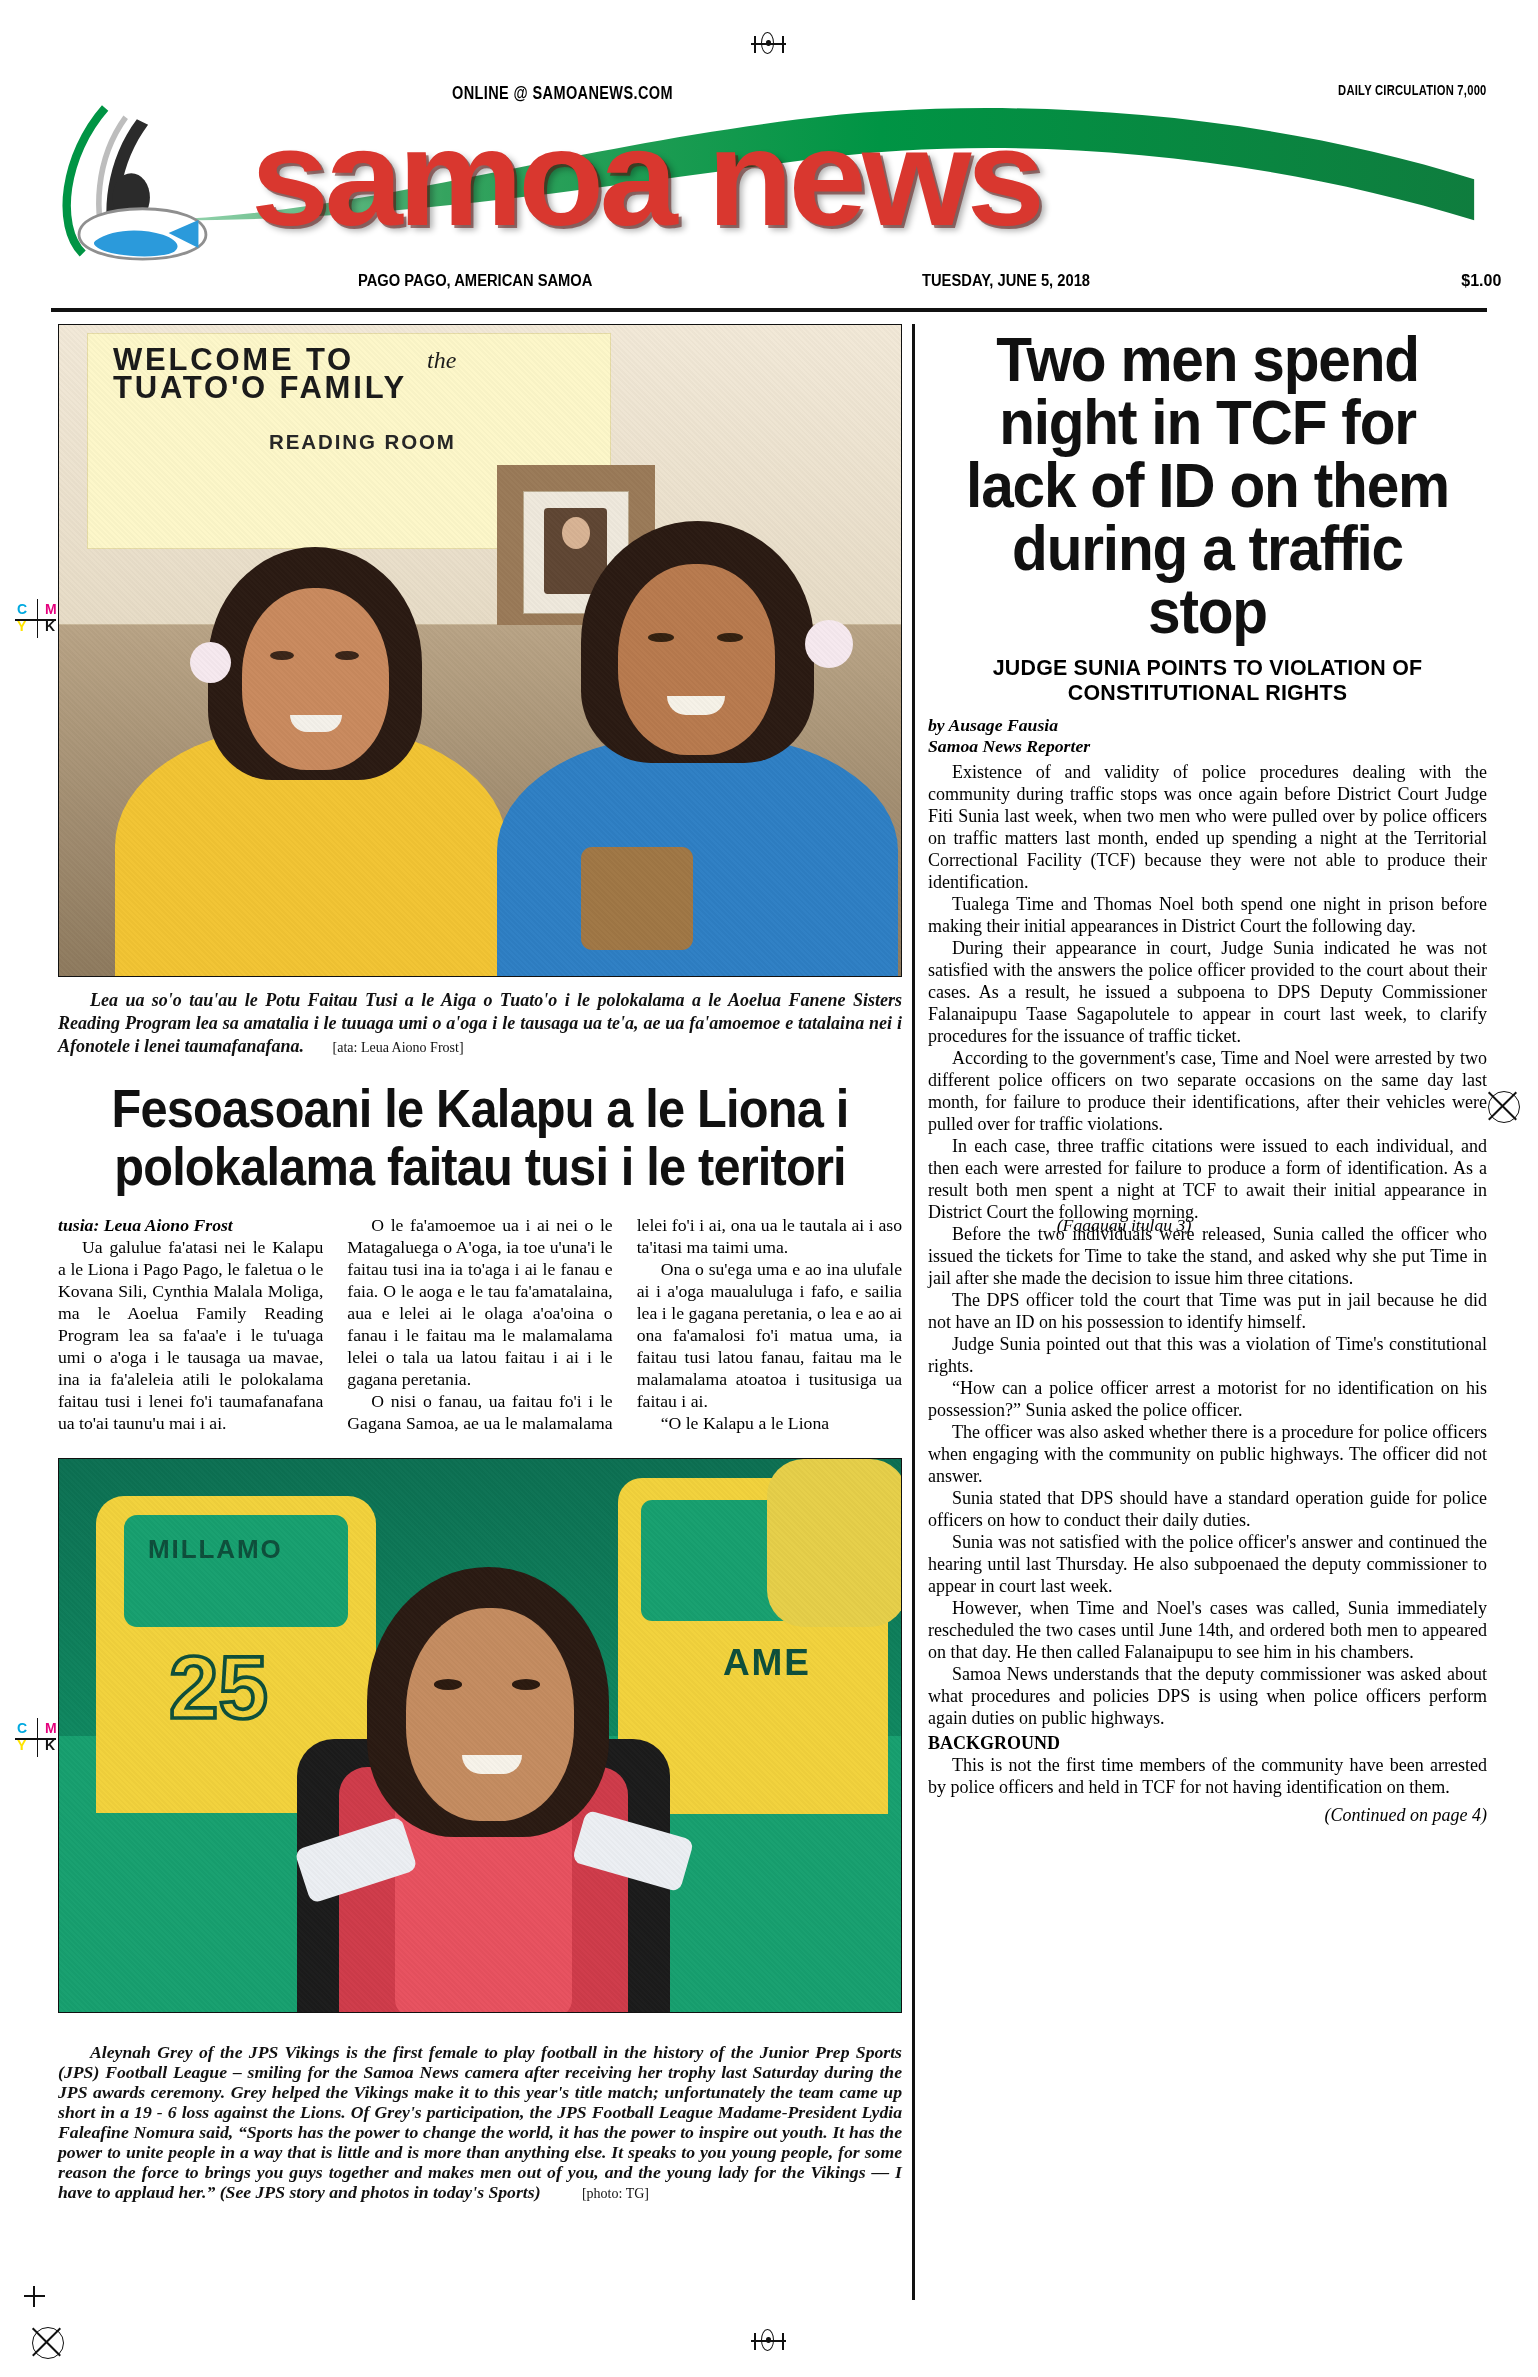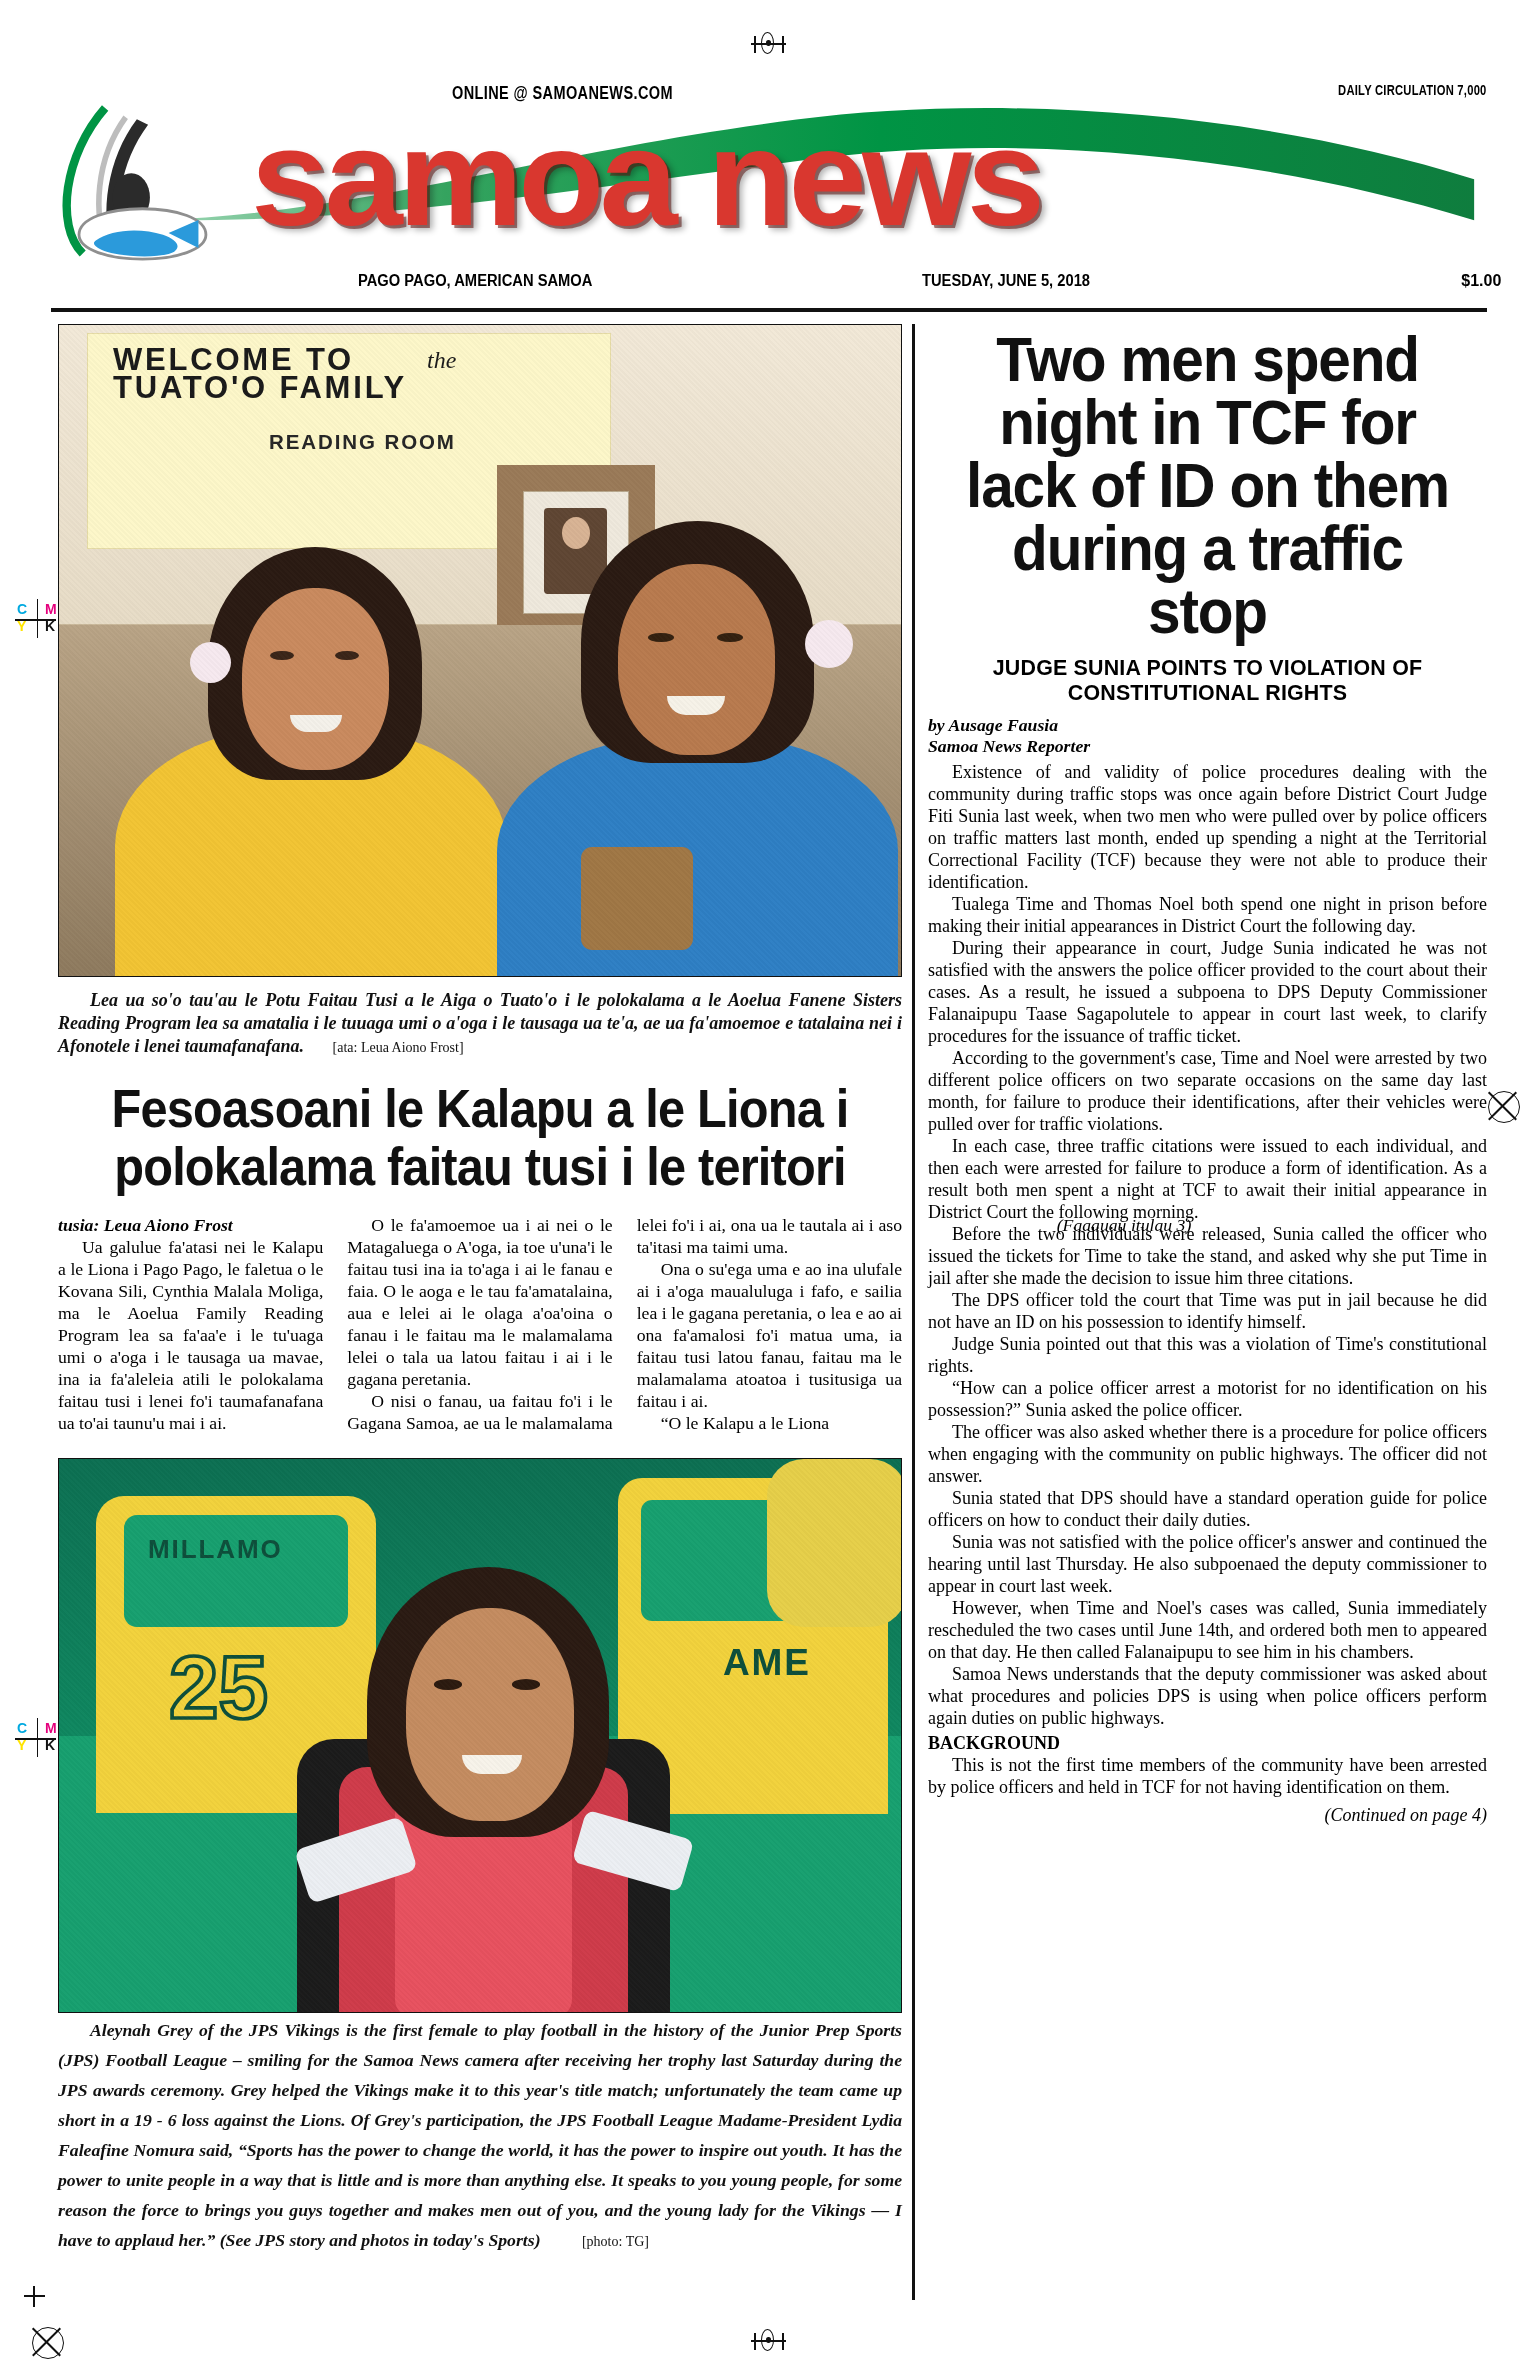--- a/index.html
+++ b/index.html
@@ -278,21 +278,21 @@
         <div style="position:absolute;left:347px;top:149px;width:168px;height:213px;background:#c48c60;border-radius:48% 48% 44% 44%;"></div>
         <div style="position:absolute;left:375px;top:220px;width:28px;height:10.3px;background:#2b1a0f;border-radius:50%;"></div>
         <div style="position:absolute;left:453px;top:220px;width:28px;height:10.3px;background:#2b1a0f;border-radius:50%;"></div>
         <div style="position:absolute;left:403px;top:296px;width:60px;height:18.6px;background:#f7f3ea;border-radius:0 0 26px 26px;"></div>
         <div style="position:absolute;left:241px;top:373px;width:112px;height:56px;background:#eceff3;transform:rotate(-18deg);border-radius:9.3px;"></div>
         <div style="position:absolute;left:518px;top:365px;width:112px;height:54px;background:#eceff3;transform:rotate(16deg);border-radius:9.3px;"></div>
         <div class="noise"></div>
       </div>
     </div>
 
-    <div class="cap" style="margin-top:2px;width:844px;font-size:17.7px;line-height:30px;">
+    <div class="cap" style="margin-top:29px;width:844px;font-size:17.7px;line-height:20px;">
       <span>Aleynah Grey of the JPS Vikings is the first female to play football in the history of the Junior Prep Sports (JPS) Football League – smiling for the Samoa News camera after receiving her trophy last Saturday during the JPS awards ceremony.  Grey helped the Vikings make it to this year's title match; unfortunately the team came up short in a 19 - 6 loss against the Lions.  Of Grey's participation, the JPS Football League Madame-President Lydia Faleafine Nomura said, “Sports has the power to change the world, it has the power to inspire out youth. It has the power to unite people in a way that is little and is more than anything else. It speaks to you young people, for some reason the force to brings you guys together and makes men out of you, and the young lady for the Vikings — I have to applaud her.” (See JPS story and photos in today's Sports)</span>
       <span class="credit" style="margin-left:37px;">[photo: TG]</span>
     </div>
   </div>
 
   <div class="right-col">
     <h1 class="main-head" style="margin:3.7px 0 0 0;">Two men spend night in TCF for lack of ID on them during a traffic stop</h1>
 
     <div class="sub-head">JUDGE SUNIA POINTS TO VIOLATION OF CONSTITUTIONAL RIGHTS</div>
 

